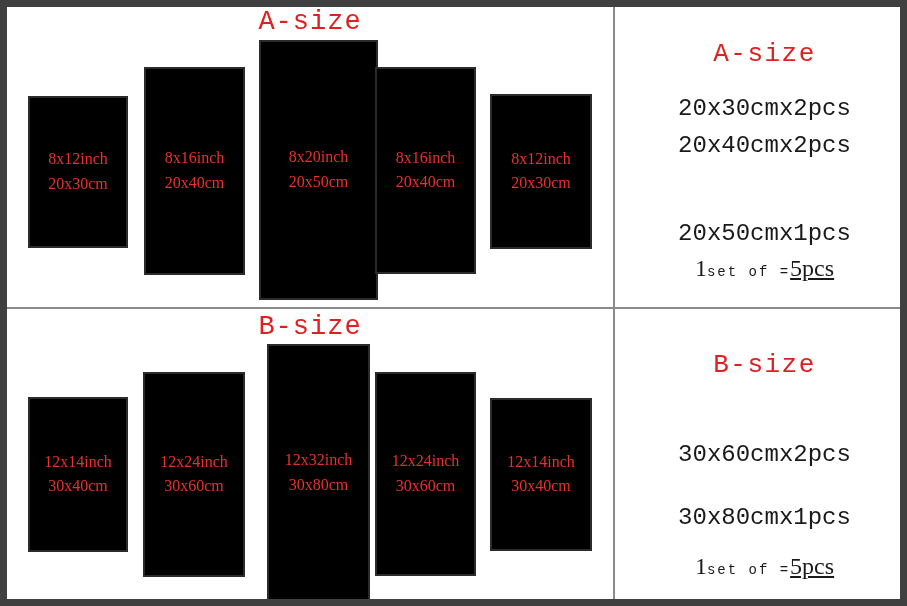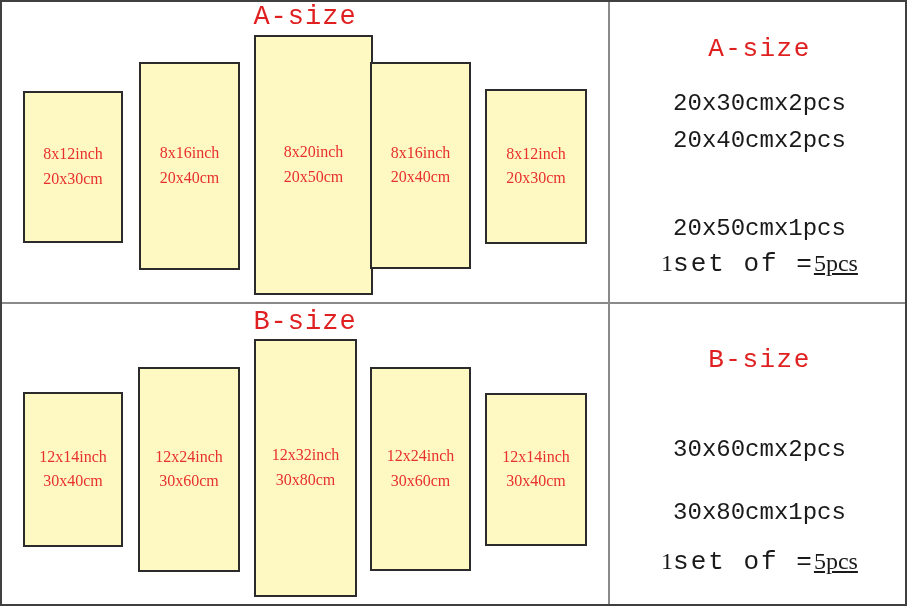--- a/index.html
+++ b/index.html
@@ -11,21 +11,21 @@
   body {
     font-family: "Liberation Serif", "DejaVu Serif", serif;
   }
 
   #chart {
     position: relative;
     width: 907px;
     height: 606px;
     background: #ffffff;
     box-sizing: border-box;
-    border: 2px solid #404040;
+    border: 7px solid #404040;
     overflow: hidden;
   }
 
   
   .divider-h {
     position: absolute;
     left: 0;
     width: 907px;
     height: 2px;
     background: #8a8a8a;
@@ -58,21 +58,21 @@
     text-align: center;
     line-height: 1;
     width: 100%;
   }
 
   
   .panel {
     position: absolute;
     box-sizing: border-box;
     border: 2px solid #2b2b2b;
-    background: #fef9c3;
+    background: #000000;
   }
   .panel-labels {
     position: absolute;
     left: 50%;
     top: 50%;
     transform: translate(-50%, -50%);
     text-align: center;
     white-space: nowrap;
     color: #e02020;
     line-height: 1.55;
@@ -108,21 +108,21 @@
     font-size: 24px;
     color: #1a1a1a;
     line-height: 1;
   }
   .info-total .num {
     font-family: "Liberation Serif", "DejaVu Serif", serif;
   }
   .info-total .mid {
     font-family: "Liberation Mono", "DejaVu Sans Mono", monospace;
     letter-spacing: 2px;
-    font-size: 26px;
+    font-size: 14px;
   }
   .info-total .tail {
     font-family: "Liberation Serif", "DejaVu Serif", serif;
     text-decoration: underline;
   }
 </style>
 </head>
 <body>
 
 <div id="chart">
@@ -195,21 +195,21 @@
       </div>
     </div>
 
     <div class="panel" style="left:136px; top:365px; width:102px; height:205px;">
       <div class="panel-labels">
         <span class="lbl-inch">12x24inch</span>
         <span class="lbl-cm">30x60cm</span>
       </div>
     </div>
 
-    <div class="panel" style="left:252px; top:337px; width:103px; height:258px;">
+    <div class="panel" style="left:260px; top:337px; width:103px; height:258px;">
       <div class="panel-labels">
         <span class="lbl-inch">12x32inch</span>
         <span class="lbl-cm">30x80cm</span>
       </div>
     </div>
 
     <div class="panel" style="left:368px; top:365px; width:101px; height:204px;">
       <div class="panel-labels">
         <span class="lbl-inch">12x24inch</span>
         <span class="lbl-cm">30x60cm</span>

